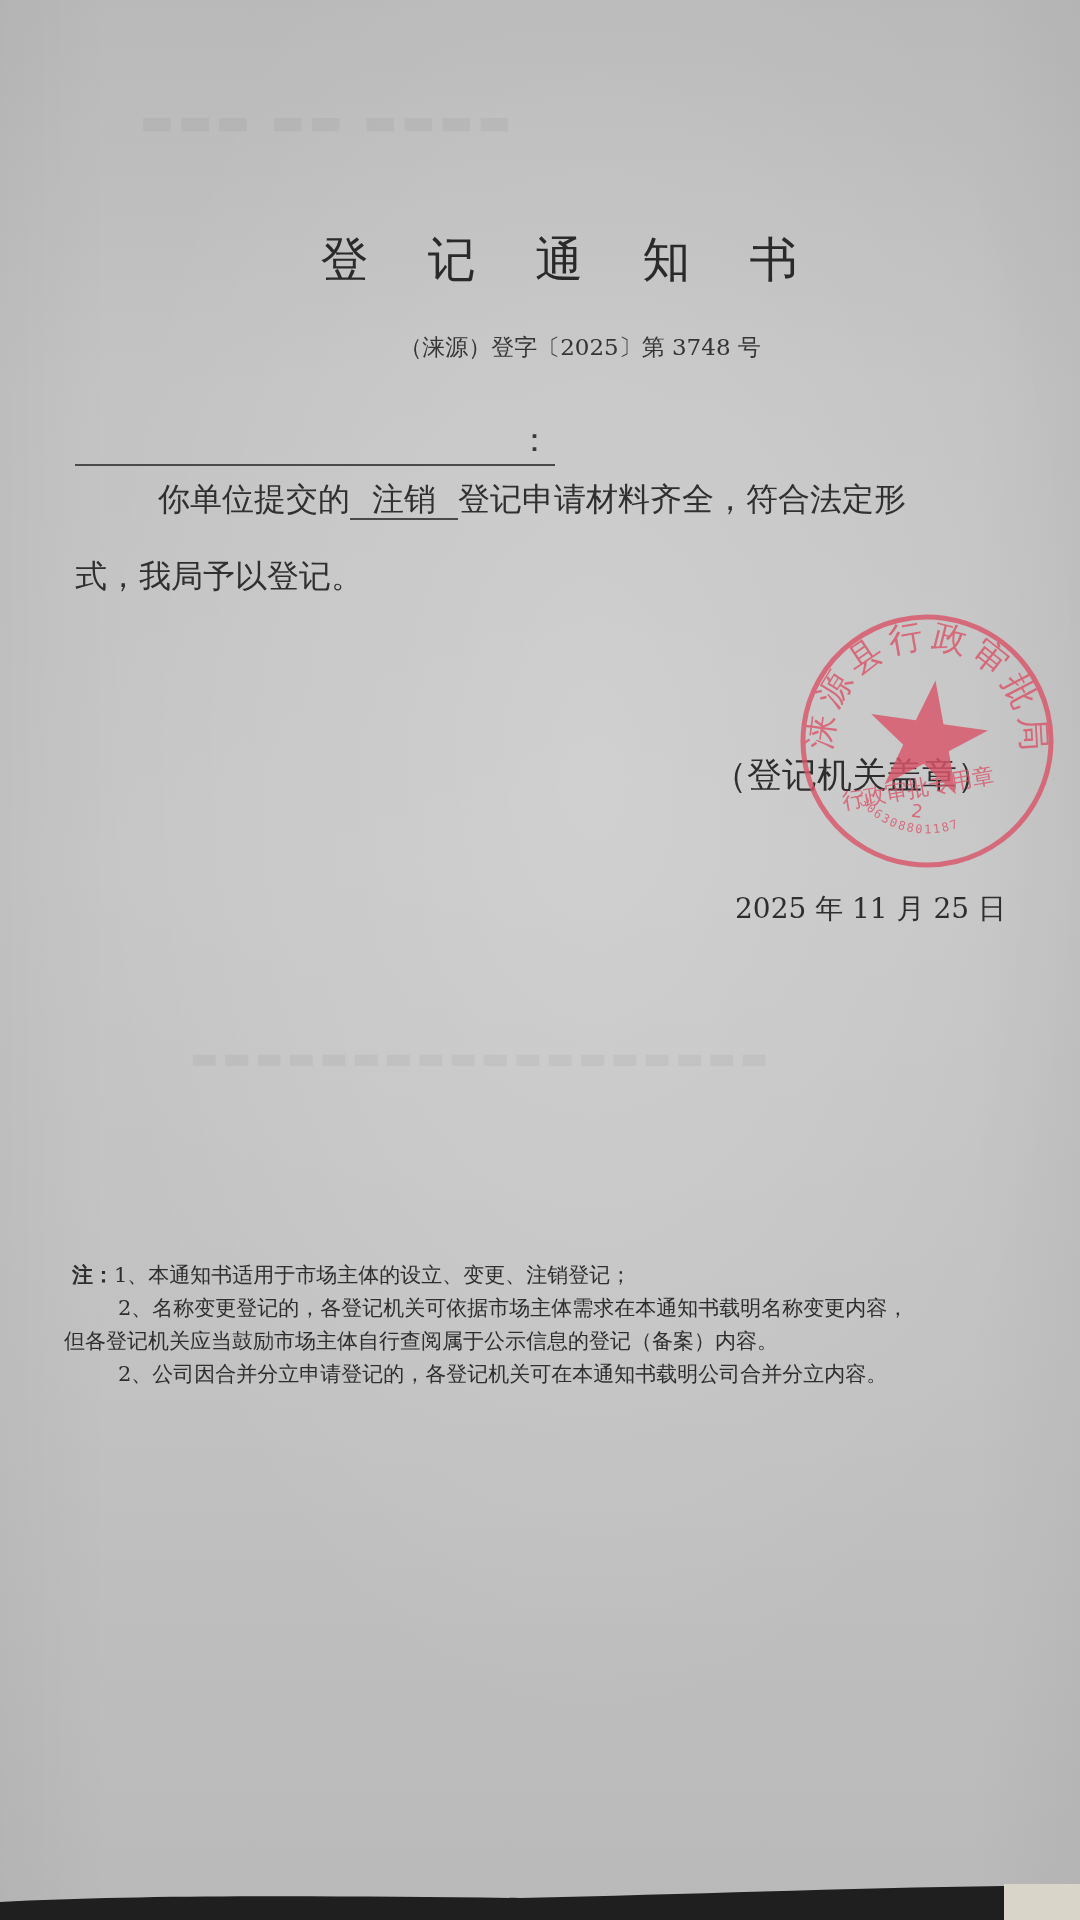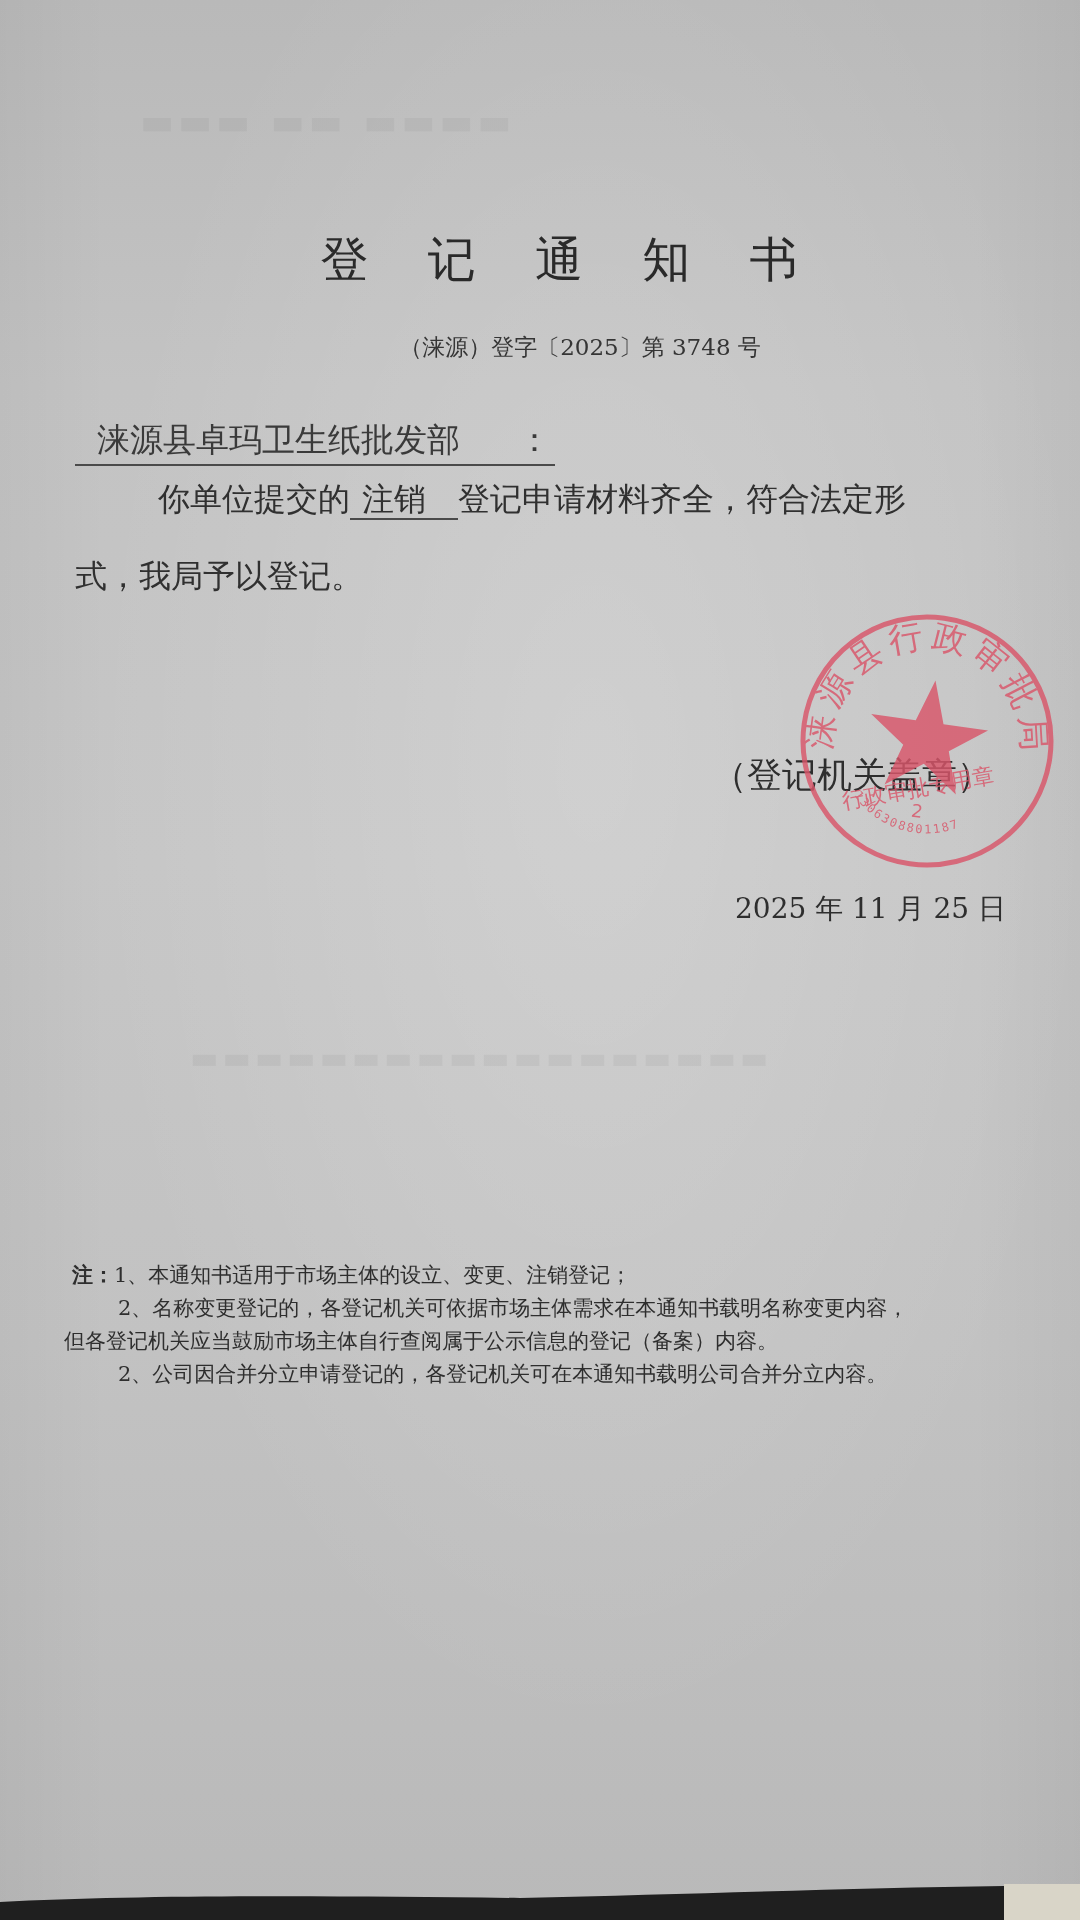--- a/index.html
+++ b/index.html
@@ -77,20 +77,21 @@
       color: #303030;
       white-space: nowrap;
     }
     .para1 { top: 478px; left: 158px; }
     .para2 { top: 555px; left: 75px; }
     .fill {
       display: inline-block;
       border-bottom: 2px solid #4a4a4a;
       padding: 0 12px;
       min-width: 84px;
+      text-align: center;
       line-height: 38px;
     }
     .seal-label {
       position: absolute;
       top: 752px;
       left: 712px;
       font-size: 35px;
       color: #2e2e2e;
       white-space: nowrap;
       z-index: 2;
@@ -143,21 +144,20 @@
 <div class="paper">
 
   <div class="ghost" style="top:100px;left:140px;">▬▬▬ ▬▬ ▬▬▬▬</div>
   <div class="ghost" style="top:1040px;left:190px;font-size:30px;">▬▬▬▬▬▬▬▬▬▬▬▬▬▬▬▬▬▬</div>
 
   <div class="title">登 记 通 知 书</div>
 
   <div class="docno">（涞源）登字〔2025〕第 3748 号</div>
 
   <div class="recipient">
-    <span>涞源县卓玛卫生纸批发部</span>
     <span class="colon">：</span>
   </div>
 
   <div class="para para1">
     <span>你单位提交的</span><span class="fill">注销</span><span>登记申请材料齐全，符合法定形</span>
   </div>
 
   <div class="para para2">式，我局予以登记。</div>
 
   <div class="seal-label">（登记机关盖章）</div>

